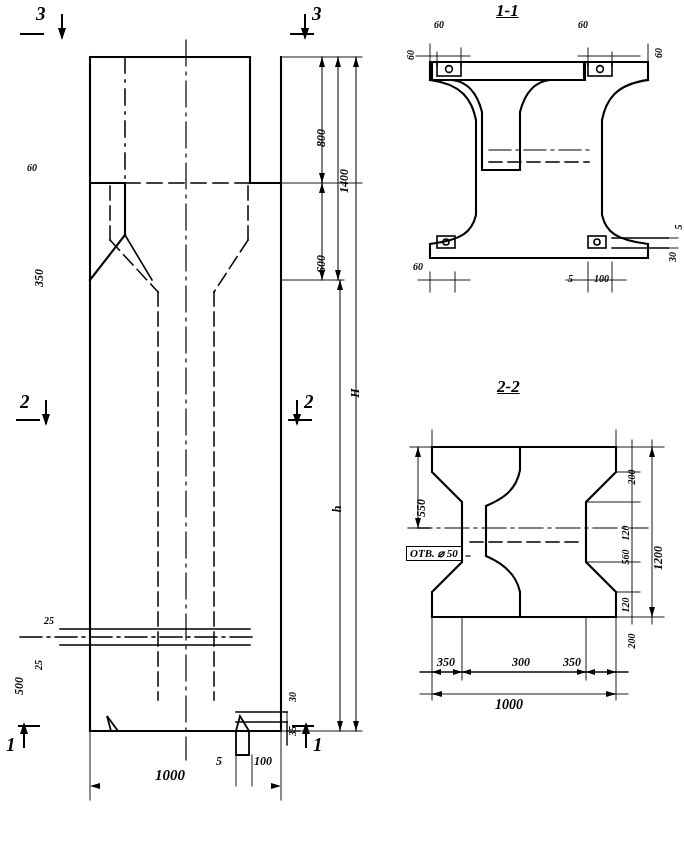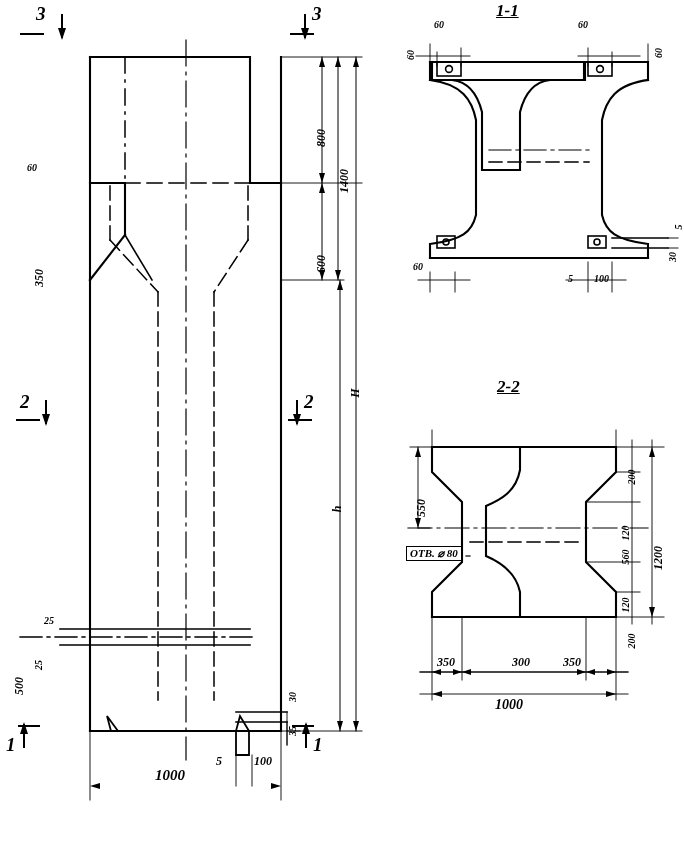--- a/index.html
+++ b/index.html
@@ -325,15 +325,15 @@
 <div class="lbl dim-s" style="left:618px; top:552px; transform:rotate(-90deg);">560</div>
 <div class="lbl dim-s" style="left:618px; top:600px; transform:rotate(-90deg);">120</div>
 <div class="lbl dim-s" style="left:624px; top:636px; transform:rotate(-90deg);">200</div>
 <div class="lbl dim" style="left:646px; top:552px; transform:rotate(-90deg);">1200</div>
 
 <div class="lbl dim" style="left:437px; top:656px;">350</div>
 <div class="lbl dim" style="left:504px; top:656px;margin-left:8px;">300</div>
 <div class="lbl dim" style="left:563px; top:656px;">350</div>
 <div class="lbl dim" style="left:495px; top:698px; font-size:14px;">1000</div>
 
-<div class="lbl boxed" style="left:406px; top:546px;">ОТВ. ⌀ 80</div>
+<div class="lbl boxed" style="left:406px; top:546px;">ОТВ. ⌀ 50</div>
 
 </div>
 
 </body></html>

